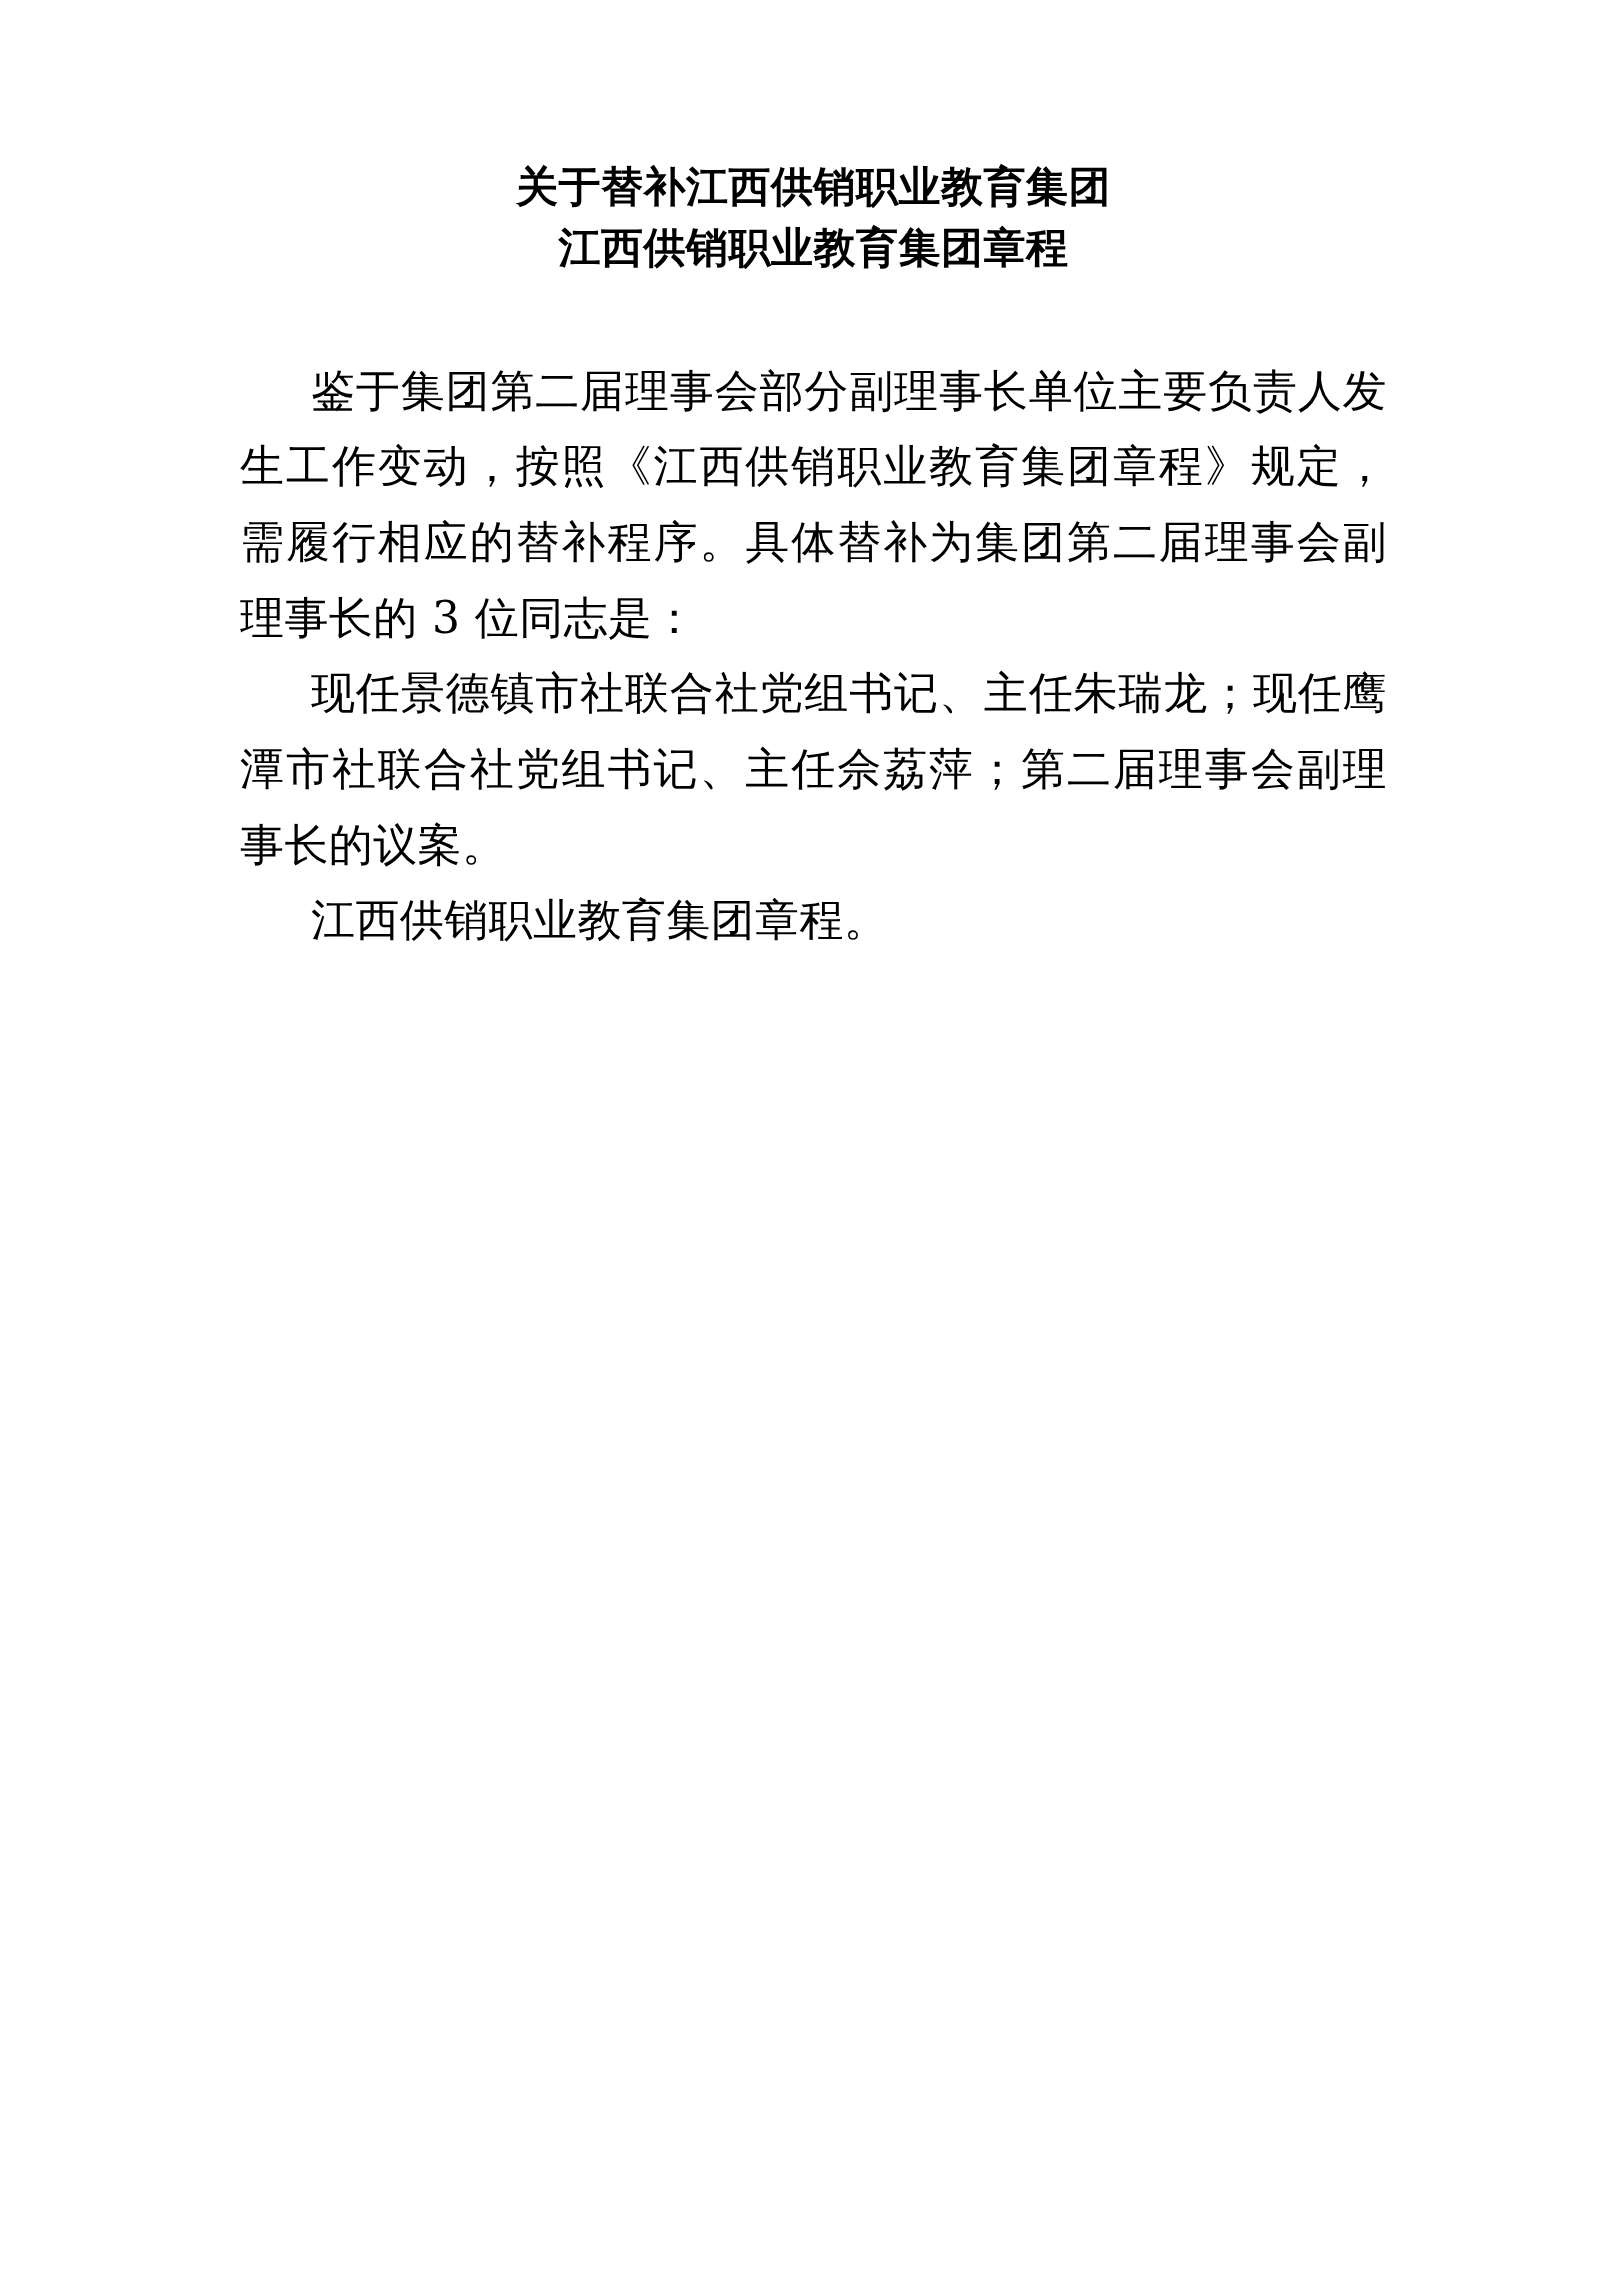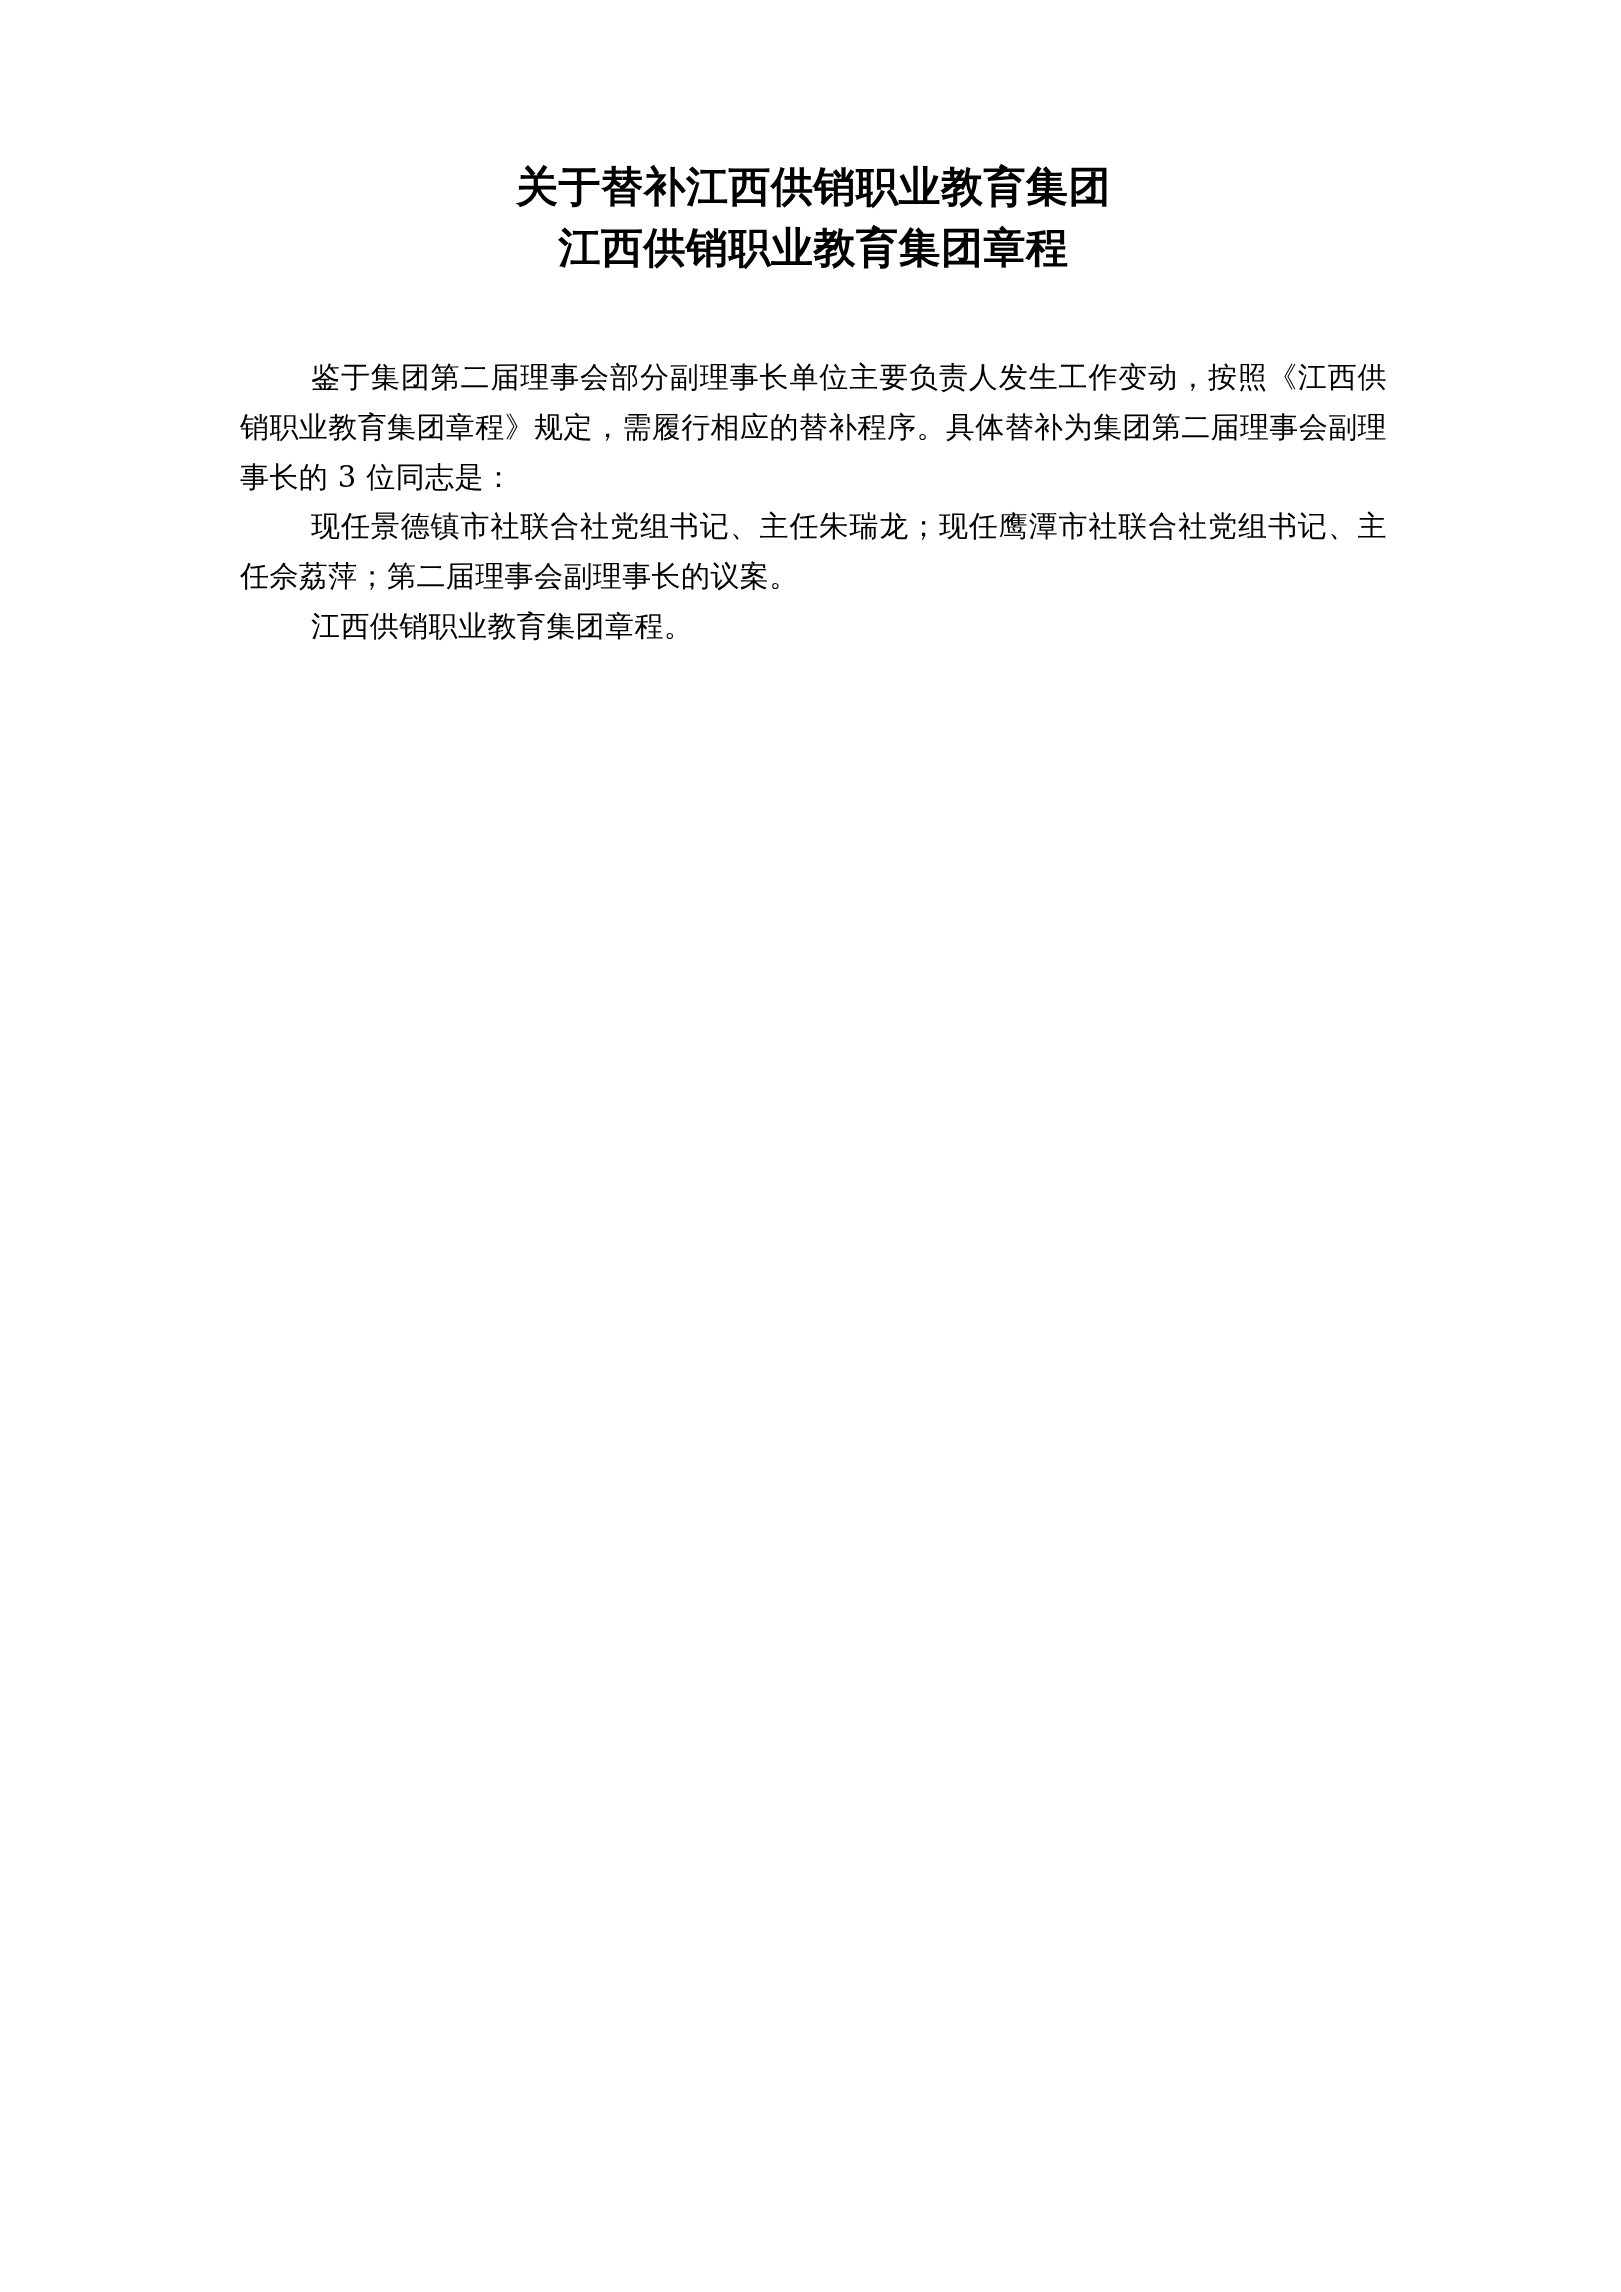--- a/index.html
+++ b/index.html
@@ -36,21 +36,21 @@
     letter-spacing: 0.5px;
     margin: 0 0 0 0;
     font-family: "DejaVu Serif", "Liberation Serif", serif;
   }
   .doc-title .tline {
     display: block;
     white-space: nowrap;
   }
   .body-text {
     margin-top: 74px;
-    font-size: 29px;
+    font-size: 44px;
     line-height: 1.72;
     text-align: justify;
     text-justify: inter-ideograph;
     letter-spacing: 0.4px;
   }
   .para {
     margin: 0;
     text-indent: 71px;
     text-align: justify;
     text-justify: inter-ideograph;

